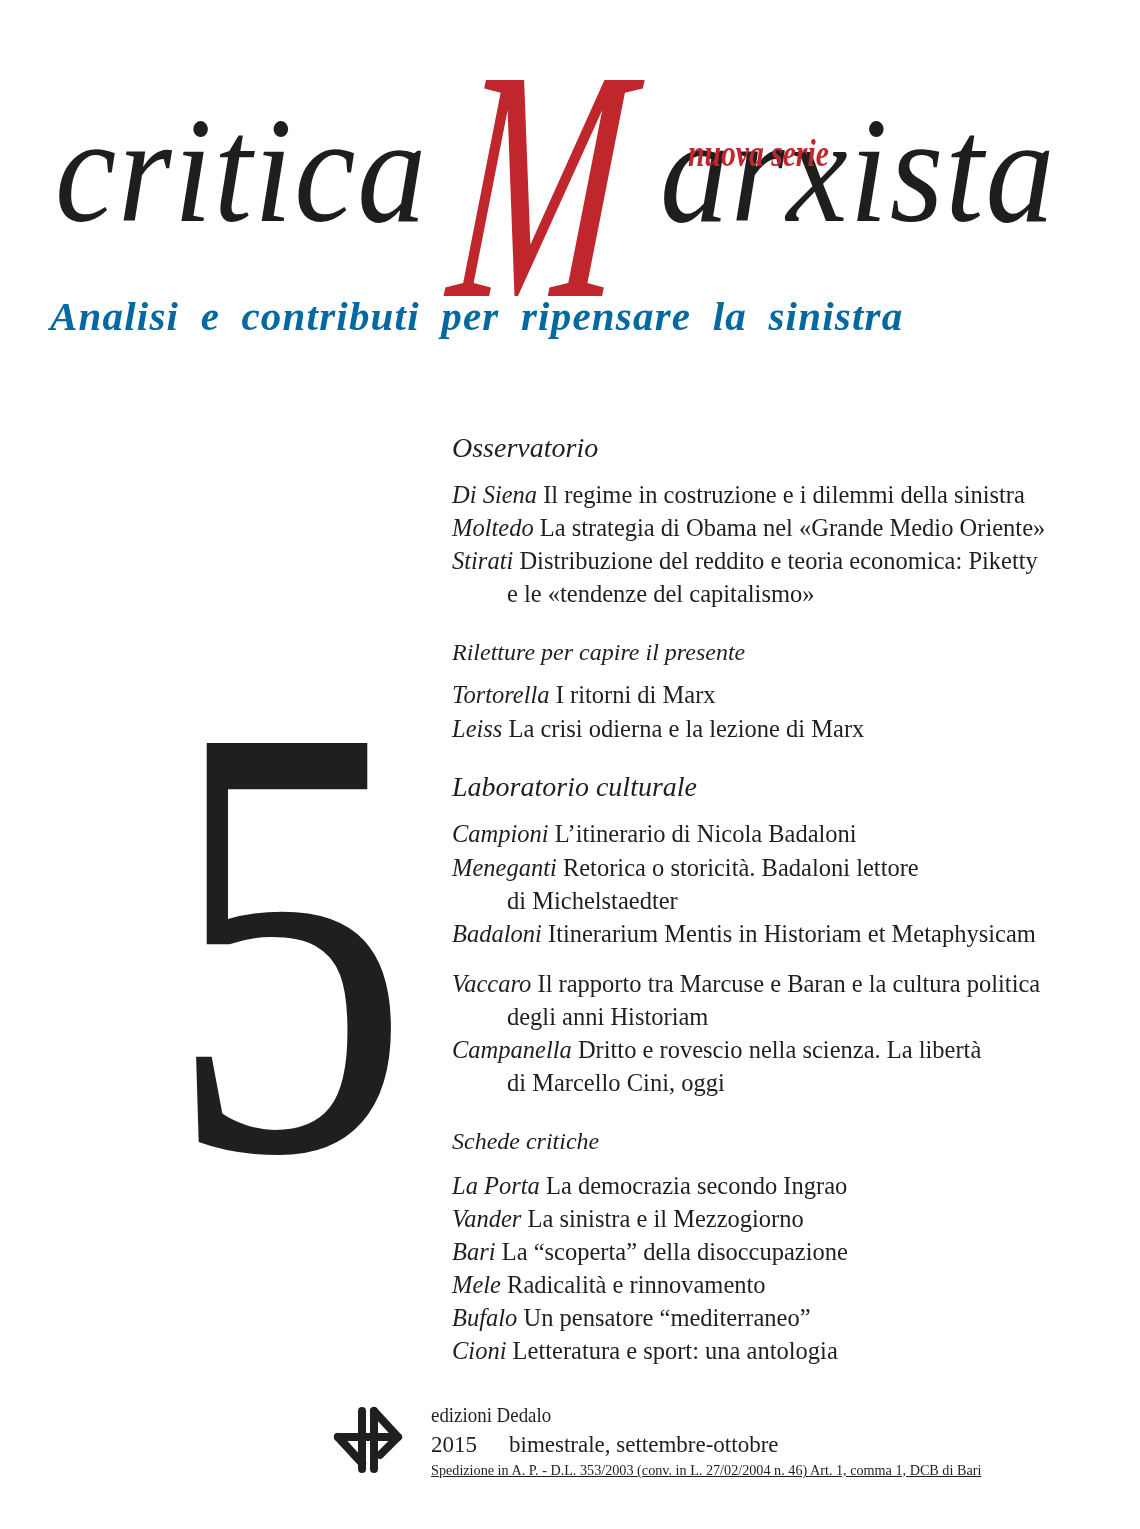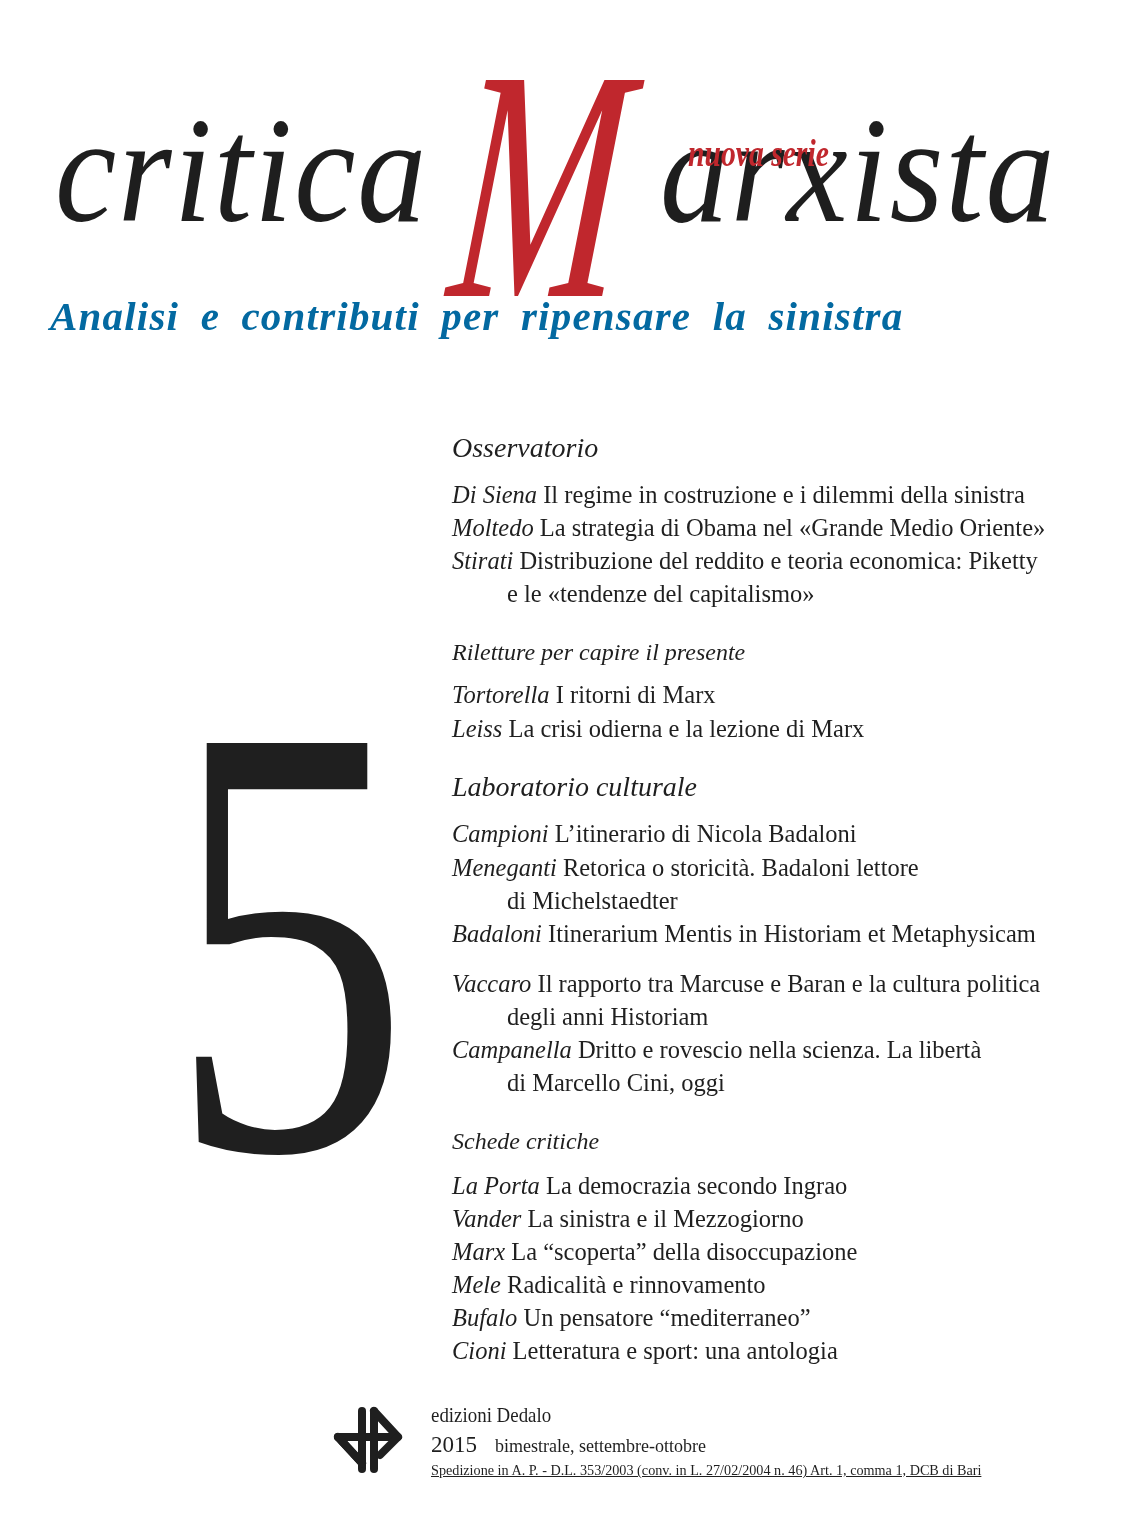--- a/index.html
+++ b/index.html
@@ -35,21 +35,21 @@
   .sec-small { font-size: 24px; }
   .entry { position: absolute; left: 0; font-size: 24.5px; line-height: 32.5px; white-space: nowrap; }
   .entry .author { font-style: italic; }
   .entry .cont { display: block; padding-left: 55px; }
 
   
   .logo { position: absolute; left: 332px; top: 1403px; width: 72px; height: 72px; }
   .pub { position: absolute; left: 431px; top: 1403px; font-size: 21px; white-space: nowrap; transform: scaleX(0.9); transform-origin: left top; }
   .year-line { position: absolute; left: 431px; top: 1432px; white-space: nowrap; }
   .year { font-weight: normal; font-size: 23px; }
-  .period { font-size: 18px; margin-left: 14px; }
+  .period { font-size: 23px; margin-left: 28px; }
   .legal { position: absolute; left: 431px; top: 1462px; font-size: 14.2px; white-space: nowrap; text-decoration: underline; }
 </style>
 </head>
 <body>
 
 <div>
   <div class="mast-M">M</div>
   <div class="mast-word mast-critica">critica</div>
   <div class="mast-word mast-arxista">arxista</div>
   <div class="mast-serie">nuova serie</div>
@@ -113,21 +113,21 @@
   <div class="sec-title sec-small" style="top:1128px">Schede critiche</div>
   <div class="entry" style="top:1170px">
     <span class="author">La Porta</span>
     <span>La democrazia secondo Ingrao</span>
   </div>
   <div class="entry" style="top:1203px">
     <span class="author">Vander</span>
     <span>La sinistra e il Mezzogiorno</span>
   </div>
   <div class="entry" style="top:1236px">
-    <span class="author">Marx</span>
+    <span class="author">Bari</span>
     <span>La “scoperta” della disoccupazione</span>
   </div>
   <div class="entry" style="top:1269px">
     <span class="author">Mele</span>
     <span>Radicalità e rinnovamento</span>
   </div>
   <div class="entry" style="top:1302px">
     <span class="author">Bufalo</span>
     <span>Un pensatore “mediterraneo”</span>
   </div>

